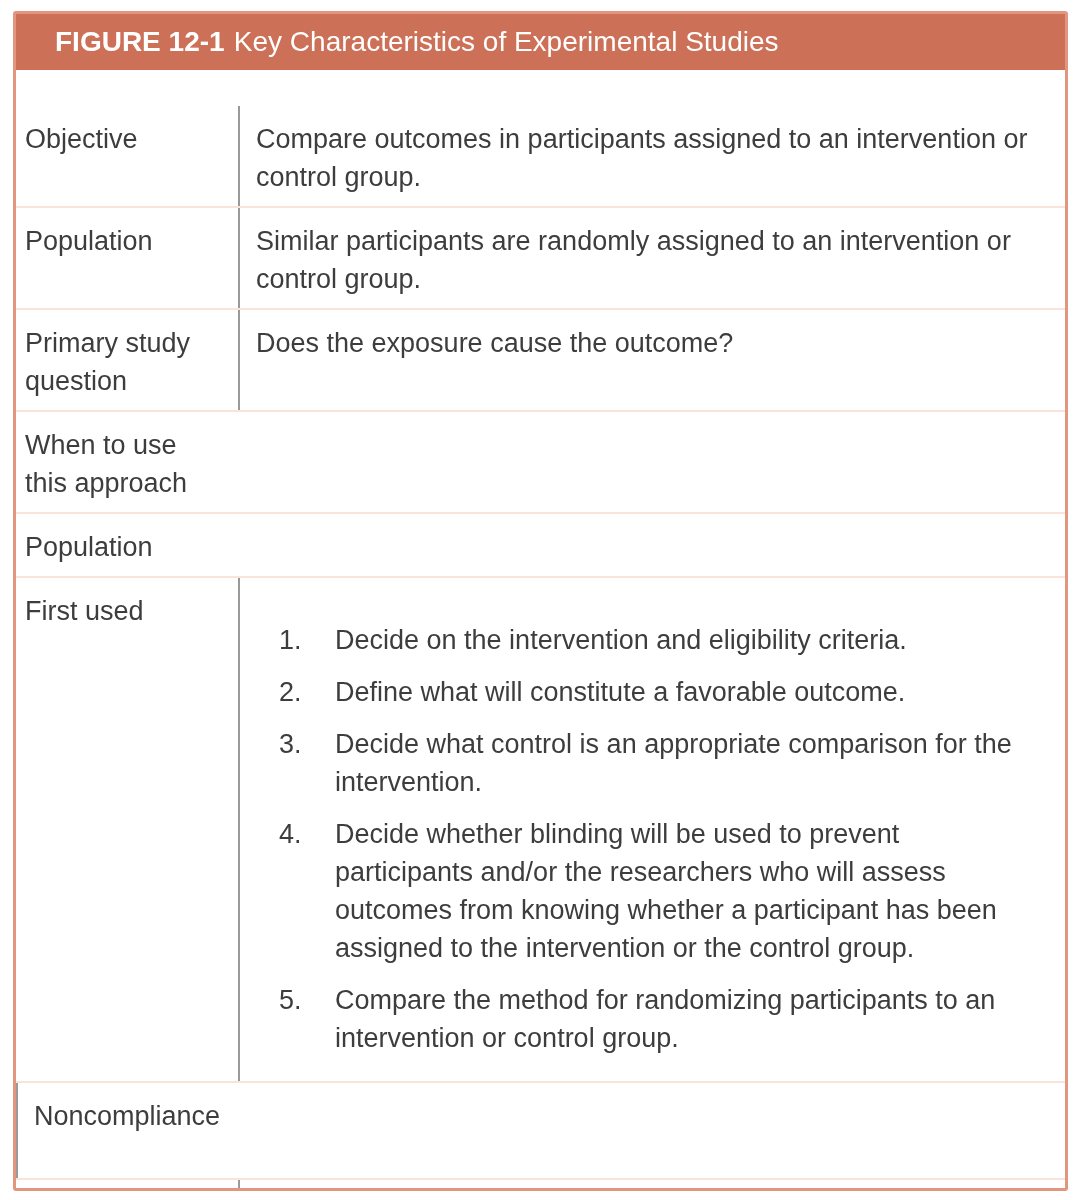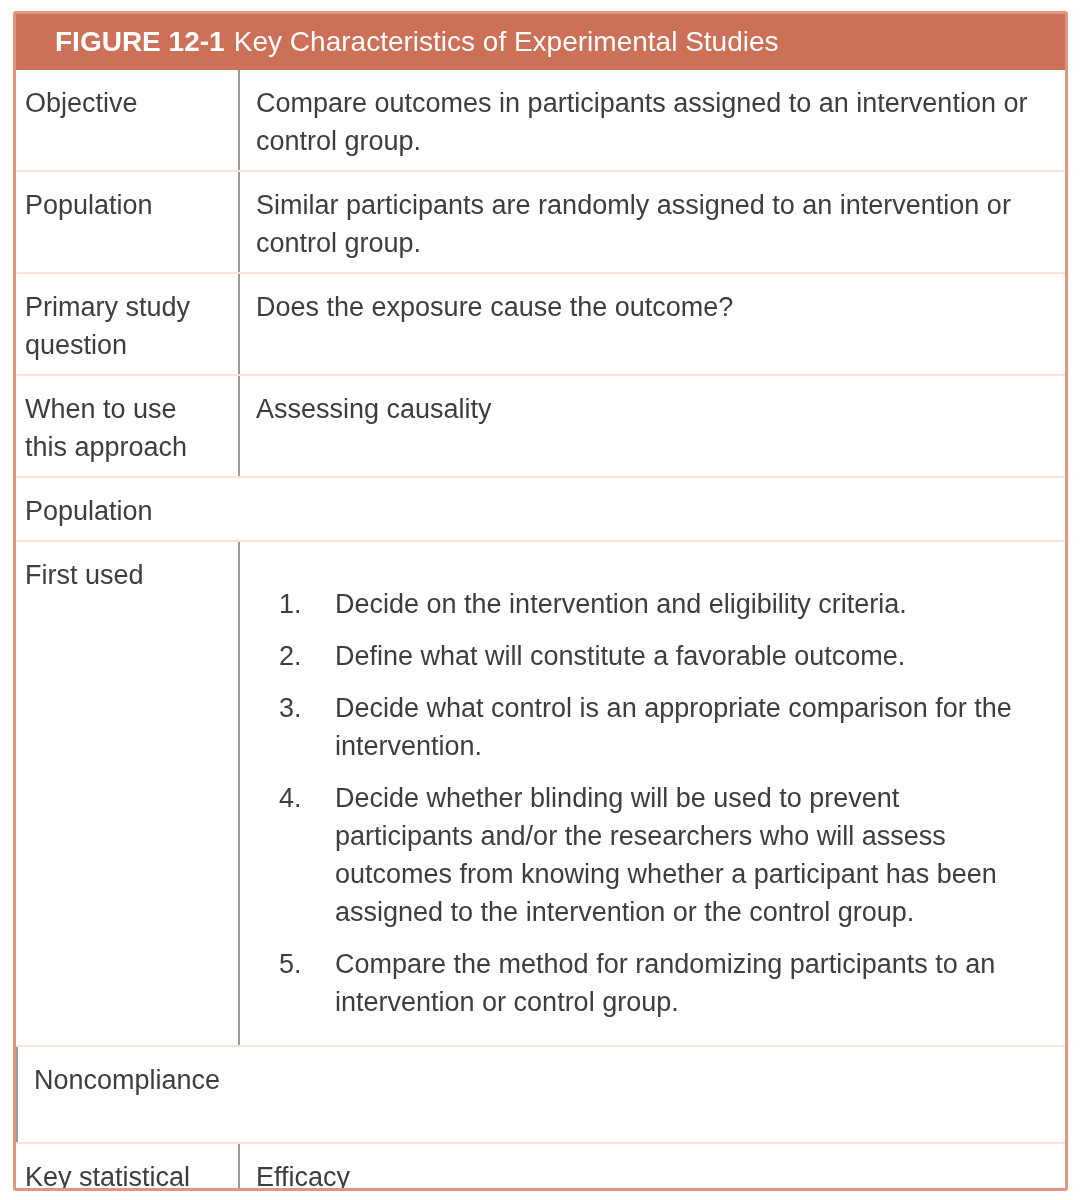--- a/index.html
+++ b/index.html
@@ -19,20 +19,21 @@
   .figure-table {
     width: 100%;
     height: 100%;
     box-sizing: border-box;
     border: 3px solid #e2957f;
     border-radius: 3px;
     background: #ffffff;
     overflow: hidden;
     display: flex;
     flex-direction: column;
+    gap: 28px;
   }
   .figure-header {
     background: #cd7058;
     color: #ffffff;
     height: 56px;
     flex: 0 0 56px;
     display: flex;
     align-items: center;
     padding-left: 39px;
     font-size: 28px;
@@ -60,21 +61,21 @@
     font-size: 27px;
     line-height: 38px;
   }
   .cell.label {
     padding: 14px 25px 10px 9px;
   }
   .cell.content {
     border-left: 2px solid #9a9a9a;
     padding: 14px 26px 10px 16px;
   }
-  .r1 { min-height: 94px; }
+  .r1 { min-height: 94px; margin-top: 8px; }
   .r2 { min-height: 94px; }
   .r3 { min-height: 93px; }
   .r4 { min-height: 93px; }
   .r5 { min-height: 56px; }
   .r6 { min-height: 489px; }
   .r7 { min-height: 97px; }
   .r8 { min-height: 99px; }
   .steps-list {
     margin-top: 29px;
   }
@@ -114,21 +115,20 @@
         <div class="cell content">Similar participants are randomly assigned to an intervention or control group.</div>
       </div>
 
       <div class="row r2">
         <div class="cell label">Primary study question</div>
         <div class="cell content">Does the exposure cause the outcome?</div>
       </div>
 
       <div class="row r4">
         <div class="cell label">When to use this approach</div>
-        <div class="cell content">Assessing causality</div>
       </div>
 
       <div class="row r5">
         <div class="cell label">Population</div>
       </div>
 
       <div class="row r6">
         <div class="cell label">First used</div>
         <div class="cell content">
           <div class="steps-list">

